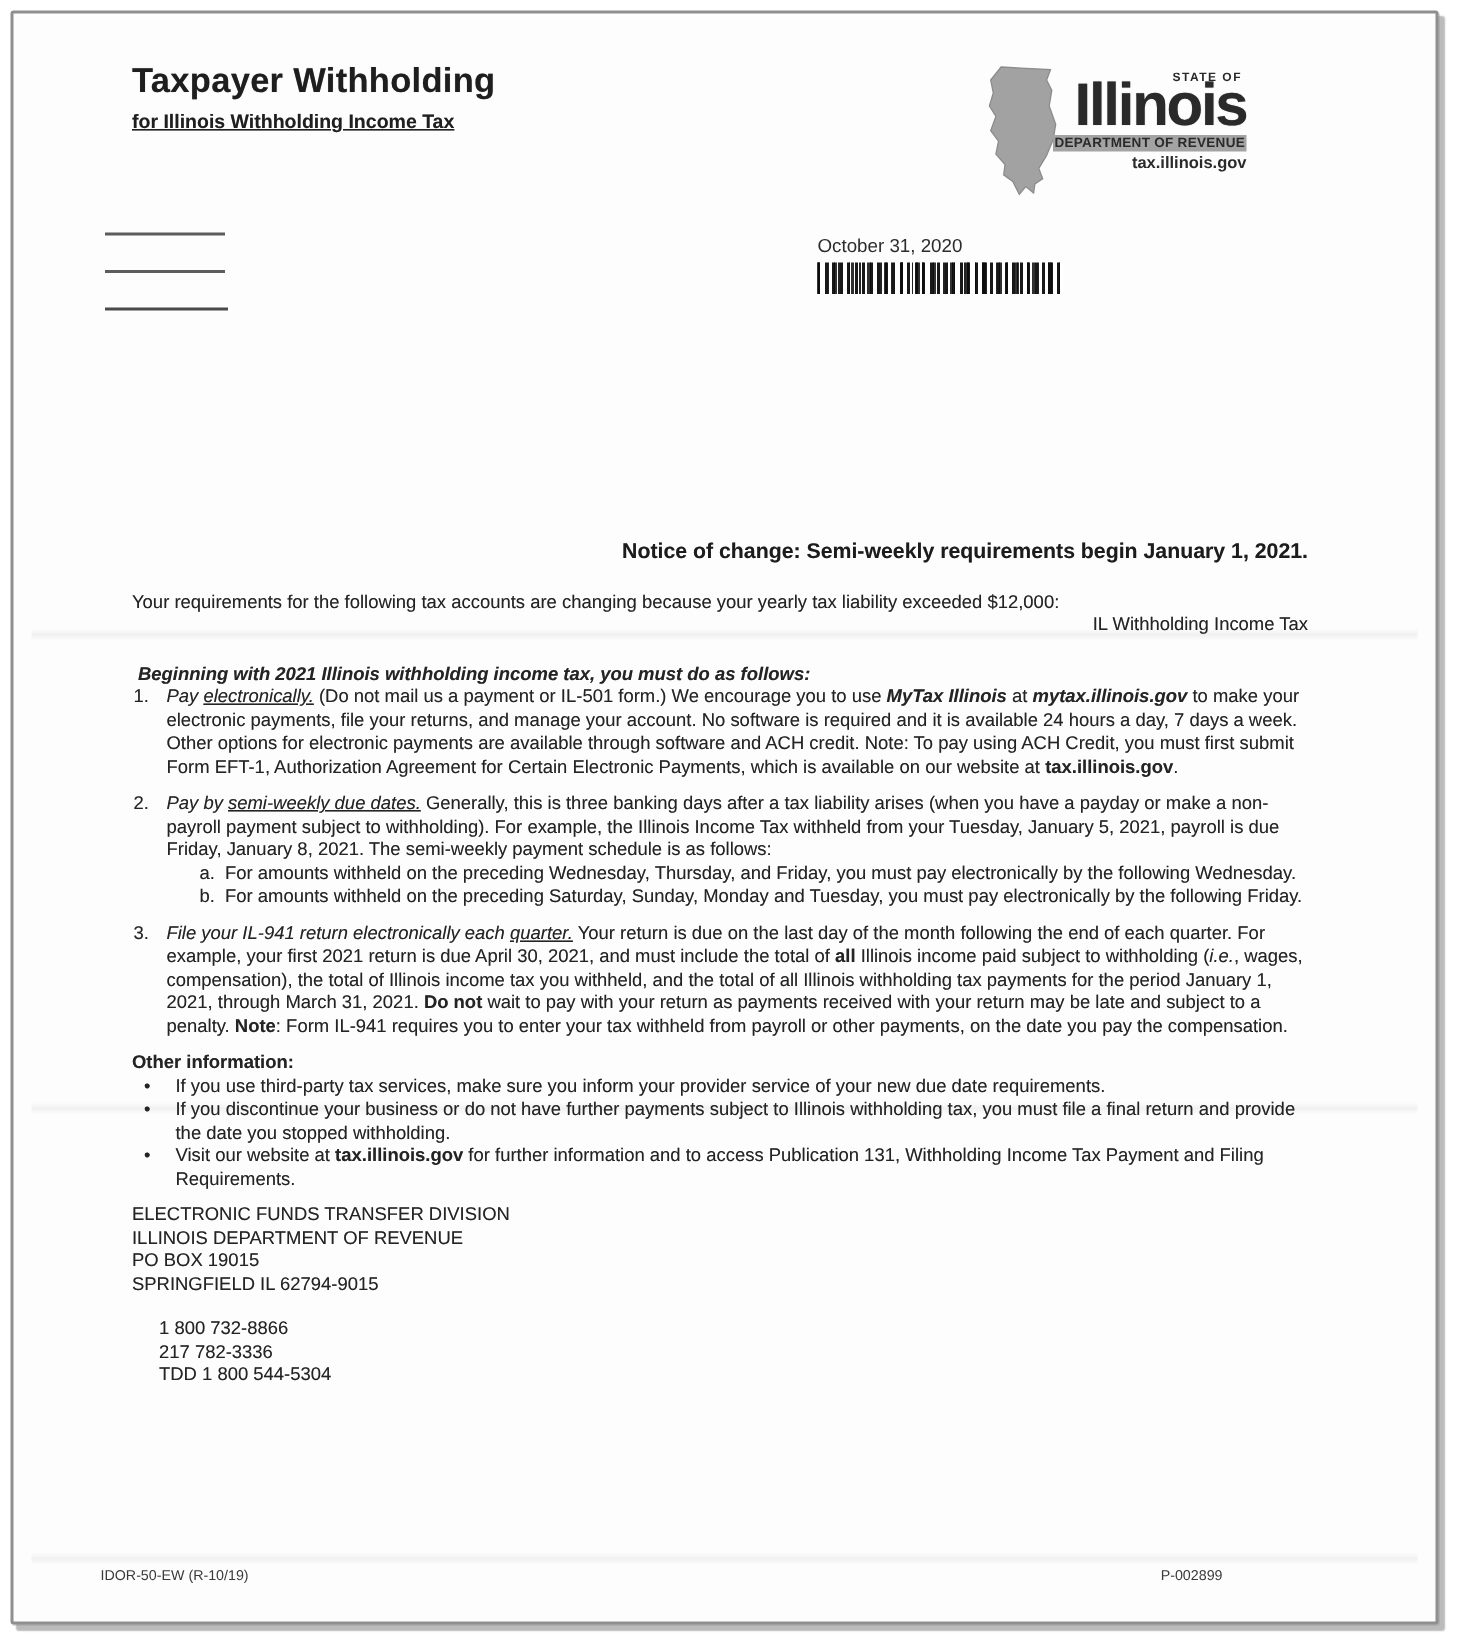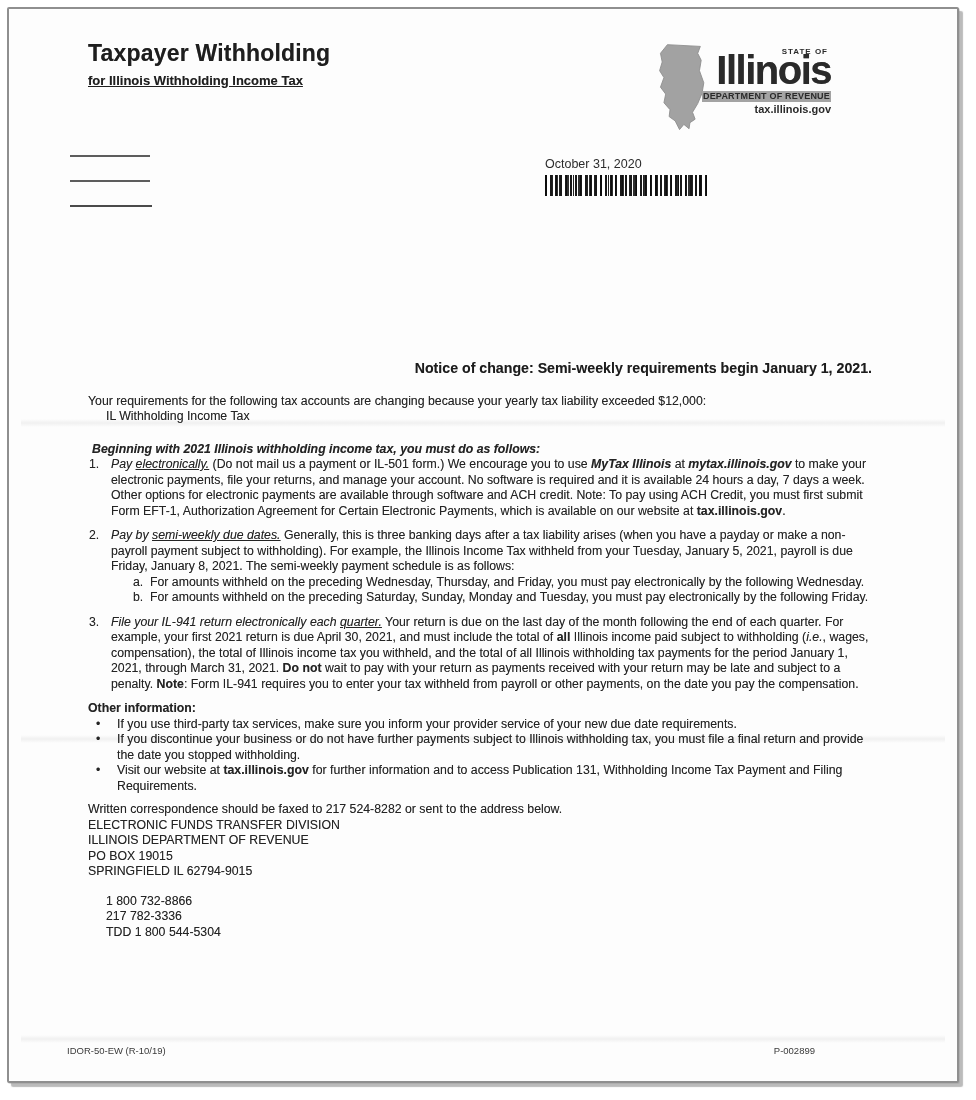--- a/index.html
+++ b/index.html
@@ -46,21 +46,21 @@
       repeating-linear-gradient(90deg, rgba(12,12,12,.85) 0 2px, transparent 2px 11px);
   }
   
   .content{
     position:absolute;left:79px;top:352px;width:784px;
     font-size:12.3px;line-height:15.5px;color:#242424;
     text-shadow:0 0 .35px rgba(0,0,0,.35);
   }
   .notice-title{text-align:right;font-weight:700;font-size:14.2px;margin-bottom:17px;color:#1c1c1c;}
   .intro{margin-bottom:17px;}
-  .account{padding-left:18px;}
+  .account{padding-left:18px;text-align:right;}
   .bi-heading{font-weight:700;font-style:italic;padding-left:4px;}
   .item{display:flex;margin-bottom:9px;}
   .item:last-of-type{margin-bottom:12px;}
   .num{width:22px;flex:none;padding-left:1px;}
   .itext{flex:1;}
   .subitem{display:flex;margin-left:22px;}
   .slabel{width:17px;flex:none;}
   .stext{flex:1;}
   .other-heading{font-weight:700;}
   .bullet{display:flex;padding-left:8px;}
@@ -156,21 +156,20 @@
         <div class="bdot">•</div>
         <div class="btext"><span>If you discontinue your business or do not have further payments subject to Illinois withholding tax, you must file a final return and provide the date you stopped withholding.</span></div>
       </div>
       <div class="bullet">
         <div class="bdot">•</div>
         <div class="btext"><span>Visit our website at </span><span class="st-b">tax.illinois.gov</span><span> for further information and to access Publication 131, Withholding Income Tax Payment and Filing Requirements.</span></div>
       </div>
     </div>
 
     <div class="corr">
-      <div>Written correspondence should be faxed to 217 524-8282 or sent to the address below.</div>
       <div>ELECTRONIC FUNDS TRANSFER DIVISION</div>
       <div>ILLINOIS DEPARTMENT OF REVENUE</div>
       <div>PO BOX 19015</div>
       <div>SPRINGFIELD IL 62794-9015</div>
     </div>
 
     <div class="quest">
       <div class="phones">1 800 732-8866</div>
       <div class="phones">217 782-3336</div>
       <div class="phones">TDD 1 800 544-5304</div>

